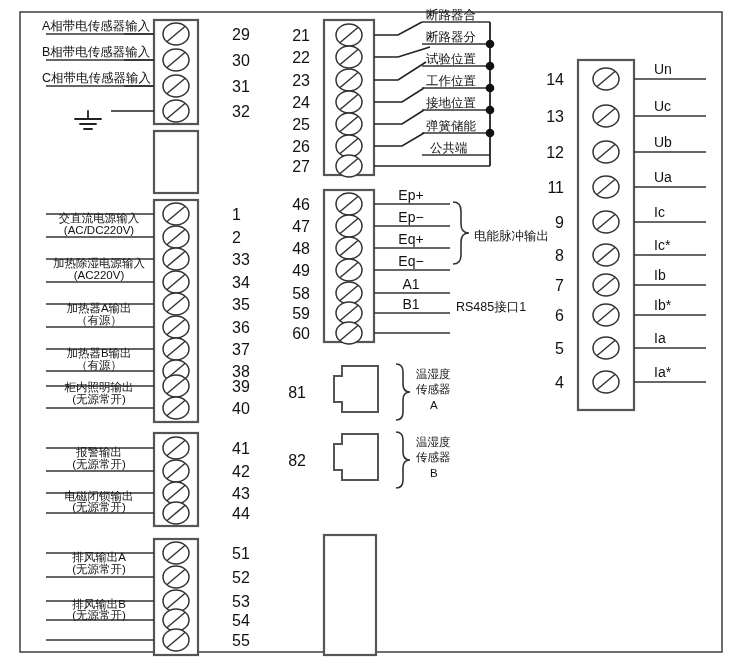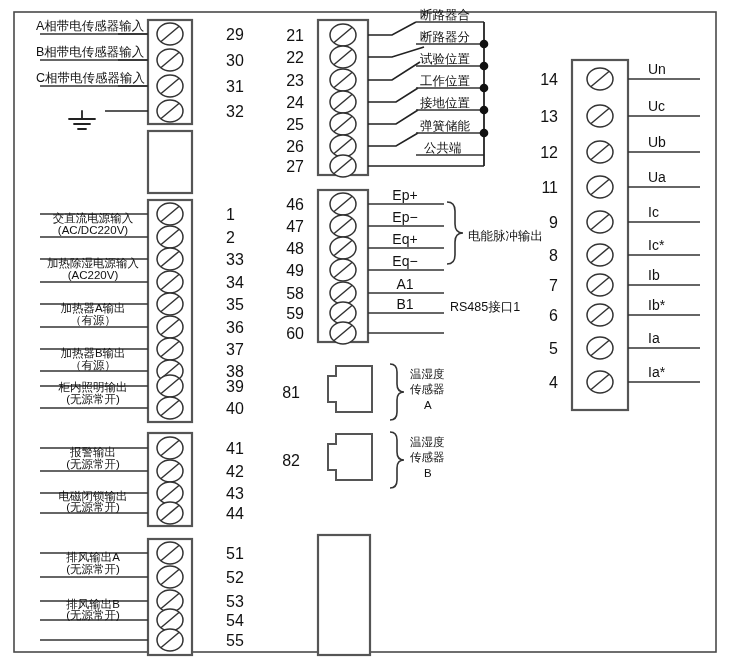--- a/index.html
+++ b/index.html
@@ -2,21 +2,21 @@
 <html><head>
 <meta charset="utf-8">
 <style>
   html,body{margin:0;padding:0;background:#ffffff;}
   body{
     font-family:"Liberation Sans","DejaVu Sans",sans-serif;
     width:730px;height:672px;position:relative;overflow:hidden;
     color:#1a1a1a;
   }
   #diagram-root{
-    position:absolute;left:0;top:0;width:648px;height:672px;
+    position:absolute;left:6px;top:0;width:648px;height:672px;
   }
   svg{display:block;}
   .frame{fill:none;stroke:#4a4a4a;stroke-width:1.6;}
   .blockbox{fill:#ffffff;stroke:#555555;stroke-width:2.2;}
   .screw-out{fill:#ffffff;stroke:#333333;stroke-width:1.5;}
   .screw-slot{stroke:#333333;stroke-width:1.5;}
   .wire{stroke:#222222;stroke-width:1.6;fill:none;}
   .wire-thin{stroke:#333333;stroke-width:1.5;fill:none;}
   .bus{stroke:#222222;stroke-width:1.8;fill:none;}
   .dot{fill:#111111;}

